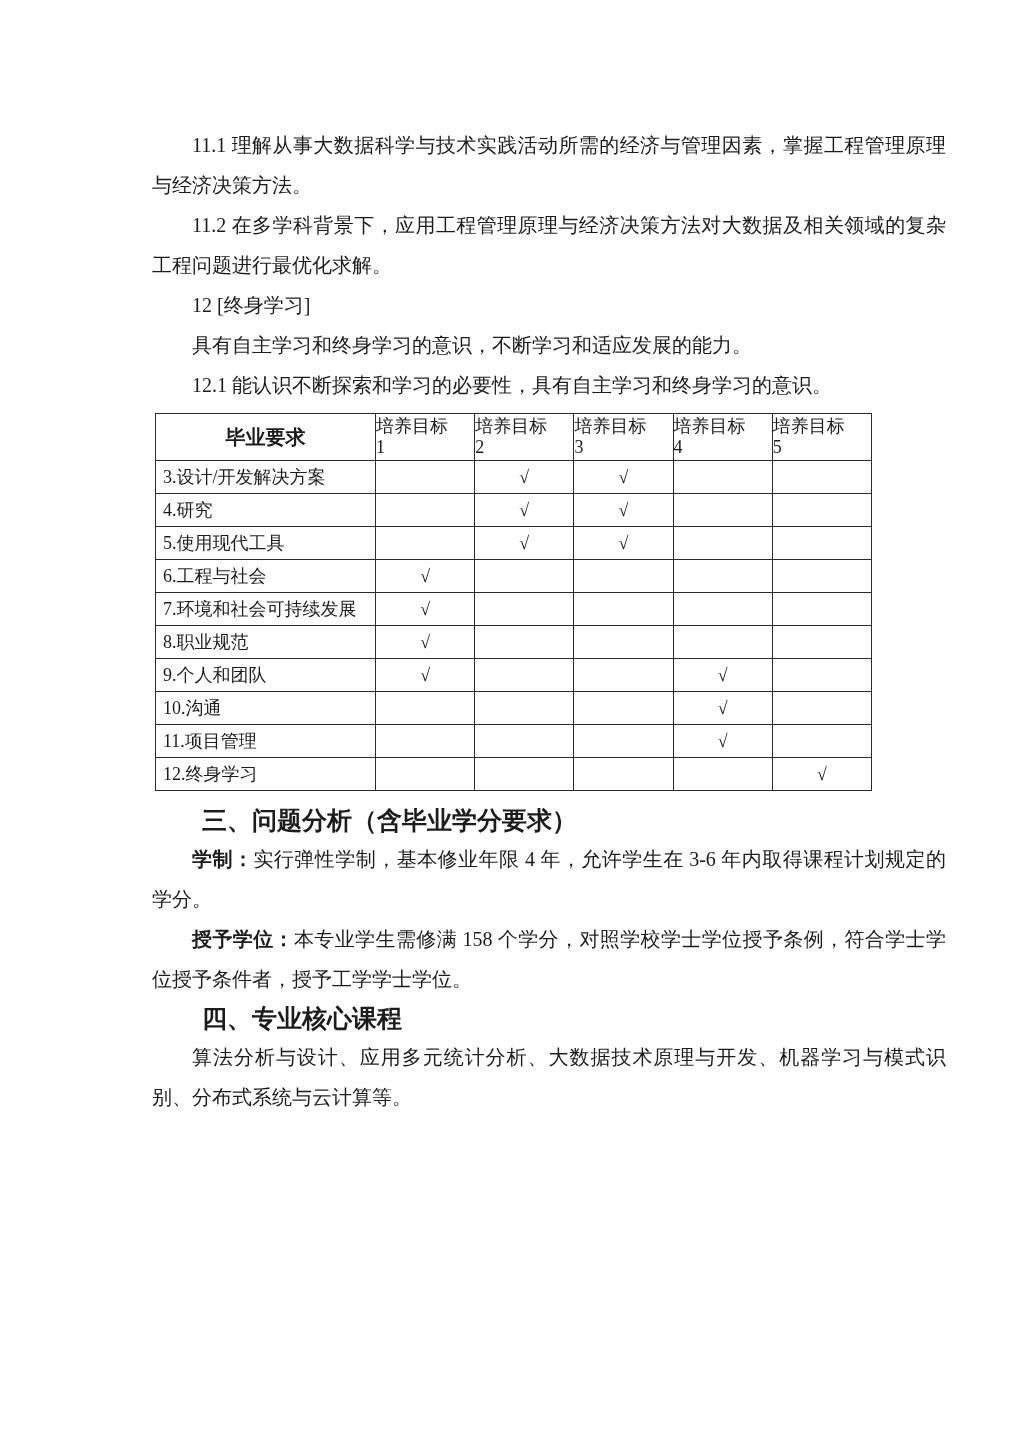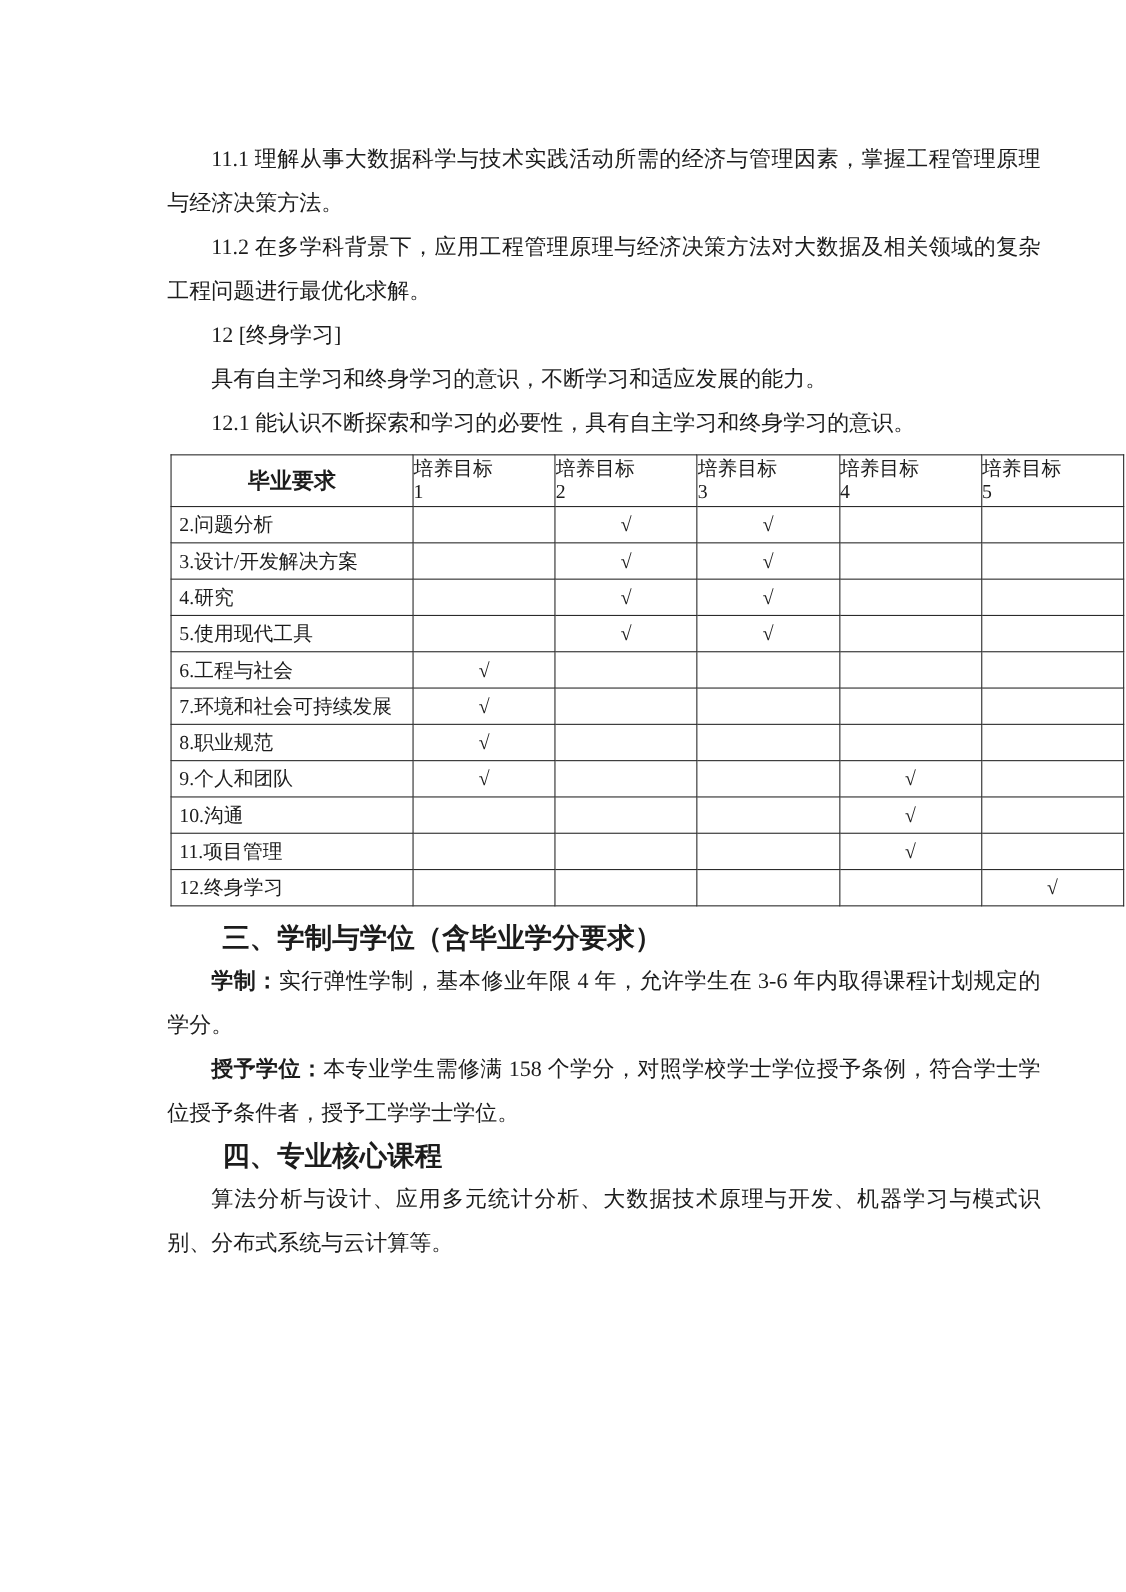--- a/index.html
+++ b/index.html
@@ -30,21 +30,21 @@
     font-family: "Liberation Sans", "DejaVu Sans", sans-serif;
     font-weight: bold;
     font-size: 26px;
     line-height: 38px;
     text-align: center;
     text-indent: 0;
   }
   table.matrix {
     border-collapse: collapse;
     table-layout: fixed;
-    width: 867px;
+    width: 717px;
     margin: 8px 0 0 3px;
   }
   table.matrix th, table.matrix td {
     border: 1px solid #2b2b2b;
     box-sizing: border-box;
   }
   th.req-head {
     width: 220px;
     height: 42px;
     font-size: 20px;
@@ -117,28 +117,20 @@
             <span class="obj-num">4</span>
           </th>
           <th class="obj-head">
             <span class="obj-label">培养目标</span>
             <span class="obj-num">5</span>
           </th>
         </tr>
     </thead>
     <tbody>
         <tr>
-          <td class="req-cell">2.问题分析</td>
-          <td class="check-cell"></td>
-          <td class="check-cell">√</td>
-          <td class="check-cell">√</td>
-          <td class="check-cell"></td>
-          <td class="check-cell"></td>
-        </tr>
-        <tr>
           <td class="req-cell">3.设计/开发解决方案</td>
           <td class="check-cell"></td>
           <td class="check-cell">√</td>
           <td class="check-cell">√</td>
           <td class="check-cell"></td>
           <td class="check-cell"></td>
         </tr>
         <tr>
           <td class="req-cell">4.研究</td>
           <td class="check-cell"></td>
@@ -207,21 +199,21 @@
           <td class="req-cell">12.终身学习</td>
           <td class="check-cell"></td>
           <td class="check-cell"></td>
           <td class="check-cell"></td>
           <td class="check-cell"></td>
           <td class="check-cell">√</td>
         </tr>
       </tbody>
   </table>
 
-  <h3 class="section-heading first">三、学制与学位（含毕业学分要求）</h3>
+  <h3 class="section-heading first">三、问题分析（含毕业学分要求）</h3>
 
   <p class="body-par"><span class="runin">学制：</span><span>实行弹性学制，基本修业年限 4 年，允许学生在 3-6 年内取得课程计划规定的学分。</span></p>
 
   <p class="body-par"><span class="runin">授予学位：</span><span>本专业学生需修满 158 个学分，对照学校学士学位授予条例，符合学士学位授予条件者，授予工学学士学位。</span></p>
 
   <h3 class="section-heading">四、专业核心课程</h3>
 
   <p class="body-par">算法分析与设计、应用多元统计分析、大数据技术原理与开发、机器学习与模式识别、分布式系统与云计算等。</p>
 
 </div>

